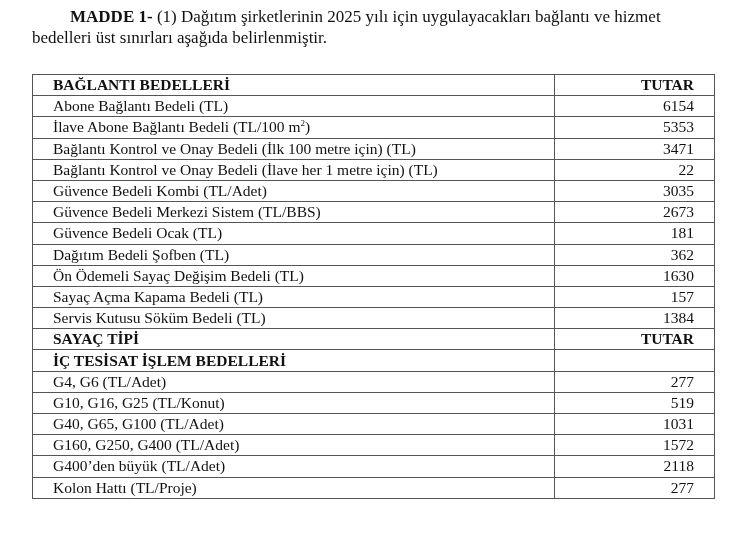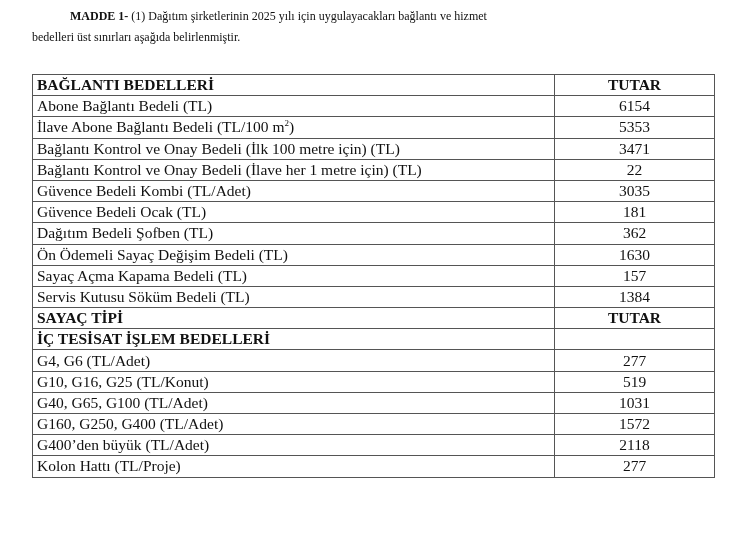--- a/index.html
+++ b/index.html
@@ -2,34 +2,34 @@
 <html><head>
 <meta charset="utf-8">
 <style>
   html, body { margin: 0; padding: 0; background: #ffffff; }
   body {
     width: 750px; height: 549px; overflow: hidden; position: relative;
     font-family: "Liberation Serif", "DejaVu Serif", serif; color: #111;
   }
   .intro {
     position: absolute; left: 32px; top: 6px; width: 700px;
-    font-size: 12px; line-height: 21px;
+    font-size: 17px; line-height: 21px;
   }
   .intro .indent { display: inline-block; width: 38px; }
   .intro b { font-weight: bold; }
   table.fees {
     position: absolute; left: 32px; top: 74px;
     width: 682px; border-collapse: collapse; table-layout: fixed;
     font-size: 15.5px;
   }
   table.fees td {
-    border: 1px solid #555; height: 20.2px; padding: 0 4px;
+    border: 1px solid #555; height: 20.2px; padding: 0 20px;
     line-height: 20px; white-space: nowrap; overflow: hidden;
   }
-  table.fees td.val { text-align: center; border-left: 1px solid #aaa; }
+  table.fees td.val { text-align: right; border-left: 1px solid #aaa; }
   table.fees td.hd { font-weight: bold; }
   table.fees col.c1 { width: 522px; }
   table.fees col.c2 { width: 160px; }
   sup { font-size: 9px; line-height: 0; }
 </style>
 </head>
 <body>
 
 <div class="intro">
   <span class="indent"></span><b>MADDE 1-</b><span> (1) Dağıtım şirketlerinin 2025 yılı için uygulayacakları bağlantı ve hizmet</span><br>
@@ -58,20 +58,24 @@
       <td>Bağlantı Kontrol ve Onay Bedeli (İlk 100 metre için) (TL)</td>
       <td class="val">3471</td>
     </tr>
     <tr>
       <td>Bağlantı Kontrol ve Onay Bedeli (İlave her 1 metre için) (TL)</td>
       <td class="val">22</td>
     </tr>
     <tr>
       <td>Güvence Bedeli Kombi (TL/Adet)</td>
       <td class="val">3035</td>
+    </tr>
+    <tr>
+      <td>Güvence Bedeli Merkezi Sistem (TL/BBS)</td>
+      <td class="val">2673</td>
     </tr>
     <tr>
       <td>Güvence Bedeli Ocak (TL)</td>
       <td class="val">181</td>
     </tr>
     <tr>
       <td>Dağıtım Bedeli Şofben (TL)</td>
       <td class="val">362</td>
     </tr>
     <tr>

